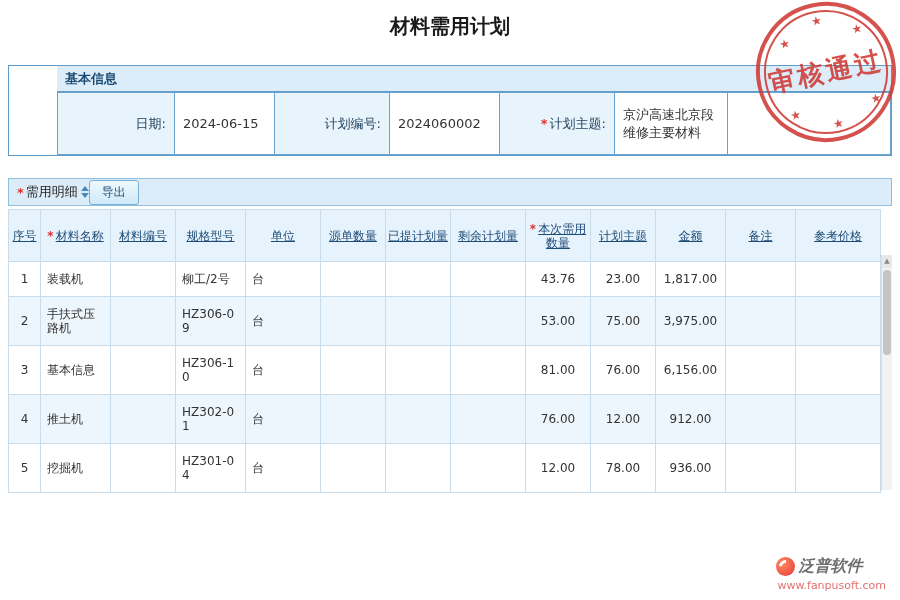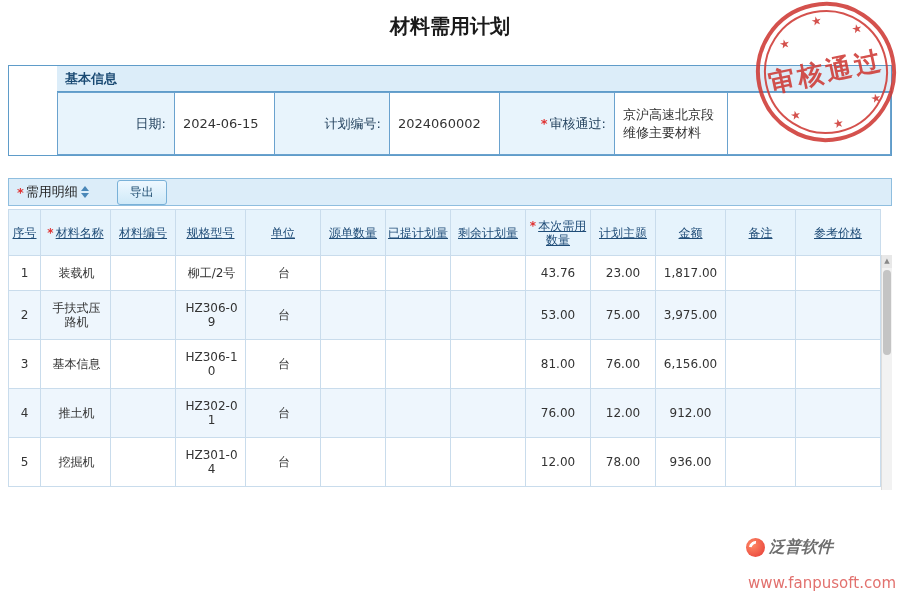--- a/index.html
+++ b/index.html
@@ -28,36 +28,36 @@
   a.link, .link { color:#2e7cc3; text-decoration:underline; cursor:pointer; word-break:break-all; }
   
   .detail-bar {
     margin:22px 8px 0; height:28px; background:#dcedf9; border:1px solid #8fbedf;
     display:flex; align-items:center; padding:0 8px; font-size:13px; color:#222;
   }
   .sort-icon { display:inline-flex; flex-direction:column; gap:2px; margin-left:3px; }
   .tri-up { width:0; height:0; border-left:4px solid transparent; border-right:4px solid transparent; border-bottom:5px solid #4a87b8; }
   .tri-dn { width:0; height:0; border-left:4px solid transparent; border-right:4px solid transparent; border-top:5px solid #4a87b8; }
   .export-btn {
-    margin-left:28px; padding:3px 12px; font-size:12px; color:#1c4a6e;
+    margin-left:0; padding:3px 12px; font-size:12px; color:#1c4a6e;
     background:linear-gradient(#eef8ff,#cfe9f8); border:1px solid #79b1d8; border-radius:3px;
     cursor:pointer; font-family:inherit;
   }
   .detail-body { margin:3px 8px 0; position:relative; }
   .detail-table { width:calc(100% - 11px); border-collapse:collapse; table-layout:fixed; font-size:12px; }
   .detail-table th, .detail-table td { border:1px solid #c9dcec; padding:4px; line-height:14px; }
   .detail-table th {
-    height:46px; background:#e6f3fc; color:#1f4c77; font-weight:normal;
+    height:52px; background:#e6f3fc; color:#1f4c77; font-weight:normal;
     text-align:center; vertical-align:middle; padding:4px 2px;
   }
   .detail-table th .u { text-decoration:underline; }
   .detail-table td { background:#fff; color:#333; padding:10px 4px; vertical-align:middle; word-break:break-all; }
   .detail-table tr.zebra td { background:#eef6fd; }
   .detail-table td.c { text-align:center; }
-  .detail-table td.l { text-align:center; padding-left:6px; }
+  .detail-table td.l { text-align:left; padding-left:6px; }
   
   .scrollbar {
     position:absolute; top:46px; right:0; bottom:-231px; width:11px;
     background:#f2f2f2; border-left:1px solid #ddd; height:235px;
   }
   .sb-btn { height:13px; font-size:7px; color:#888; text-align:center; line-height:13px; background:#e8e8e8; cursor:pointer; }
   .sb-thumb { margin:2px 1px 0; height:85px; background:#c4c4c4; border-radius:4px; cursor:grab; }
   
   .stamp {
     position:absolute; top:2px; right:4px; width:140px; height:140px;
@@ -66,29 +66,29 @@
   .stamp-outer { width:100%; height:100%; border:4px solid #cf3a35; border-radius:50%; position:relative; }
   .stamp-inner { position:absolute; inset:4px; border:2px solid #cf3a35; border-radius:50%; }
   .stamp-text {
     position:absolute; top:50%; left:50%; transform:translate(-50%,-50%);
     color:#cf3a35; font-size:26px; font-weight:bold; letter-spacing:3px; white-space:nowrap;
   }
   .stamp .star { position:absolute; color:#cf3a35; font-size:12px; line-height:12px; }
   .star1 { left:62px; top:8px; } .star2 { left:26px; top:24px; } .star3 { left:100px; top:24px; }
   .star4 { left:22px; top:96px; } .star5 { left:104px; top:96px; } .star6 { left:62px; top:113px; }
   
-  .watermark { position:absolute; right:4px; bottom:8px; z-index:40; }
+  .watermark { position:absolute; right:14px; bottom:8px; z-index:40; }
   .wm-top { display:flex; align-items:center; gap:4px; }
   .wm-logo { width:19px; height:19px; border-radius:50%; background:radial-gradient(circle at 35% 35%, #ff8a65, #e53935); position:relative; }
   .wm-logo::after {
     content:""; position:absolute; inset:3px; border:3px solid #fff;
     border-color:#fff transparent transparent transparent; border-radius:50%; transform:rotate(-40deg);
   }
   .wm-brand { font-size:16px; font-weight:bold; color:#6e6e6e; font-style:italic; }
-  .wm-url { font-size:15px; color:#e2716e; margin-top:16px; text-align:left; padding-left:2px; }
+  .wm-url { font-size:11px; color:#e2716e; margin-top:2px; text-align:left; padding-left:2px; }
 </style>
 </head>
 <body>
 
 <h1 class="page-title">材料需用计划</h1>
 
 <div class="stamp">
   <div class="stamp-outer">
     <div class="stamp-inner"></div>
     <span class="star star1">★</span>
@@ -113,21 +113,21 @@
         <col style="width:113px">
         <col style="width:117px">
         <col>
     </colgroup>
     <tbody>
         <tr class="row-1">
       <td class="lbl">日期:</td>
       <td class="val">2024-06-15</td>
       <td class="lbl">计划编号:</td>
       <td class="val">2024060002</td>
-      <td class="lbl"><span class="req">*</span><span>审核通过:</span></td>
+      <td class="lbl"><span class="req">*</span><span>计划主题:</span></td>
       <td class="val">京沪高速北京段维修主要材料</td>
       <td class="val" colspan="2"></td>
     </tr>
   </tbody>
     </table>
 </div>
 
 <div class="detail-bar">
   <span class="req">*</span>
   <span>需用明细</span>

